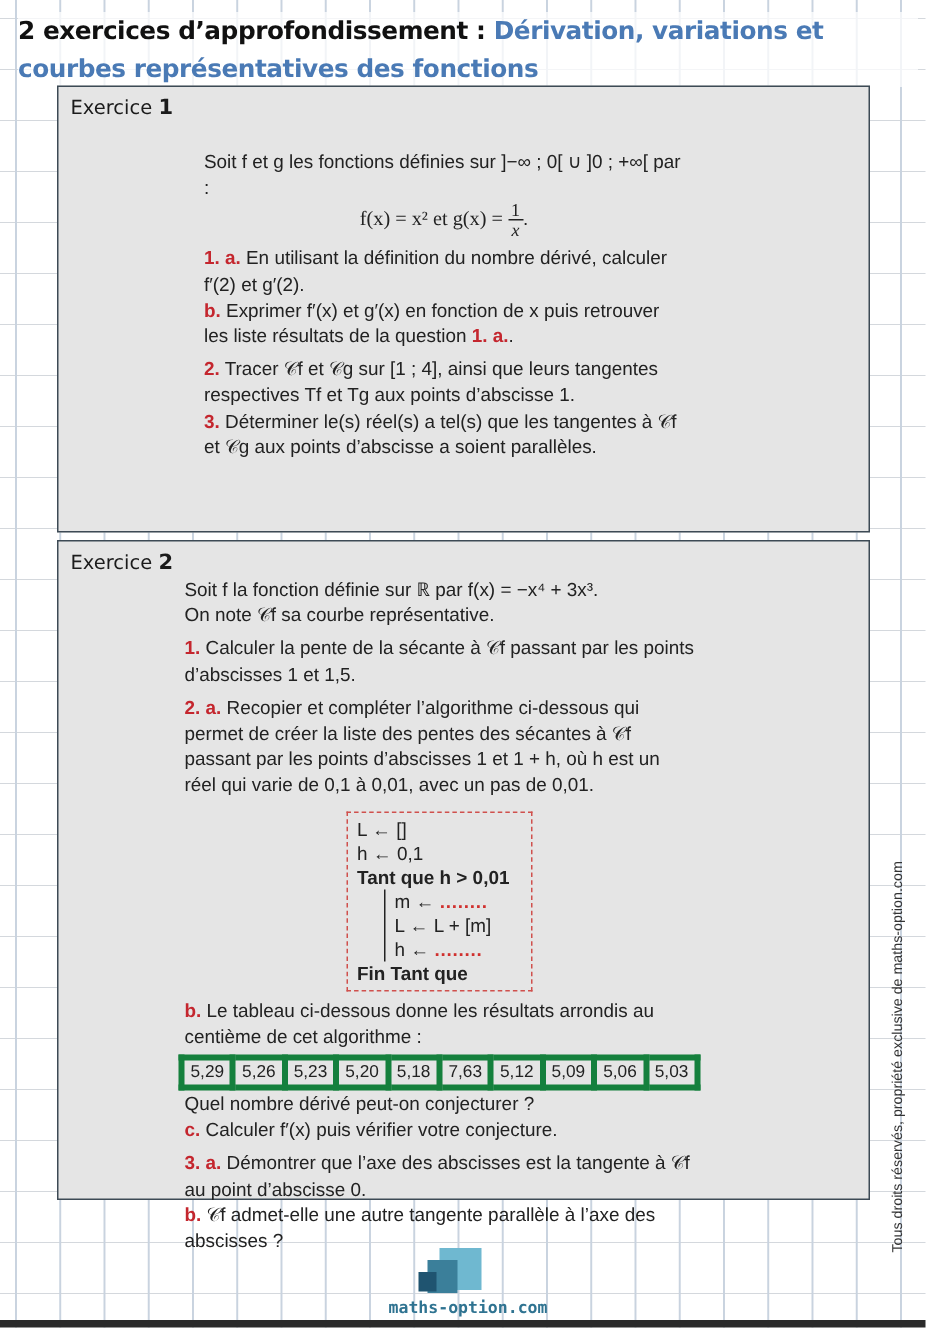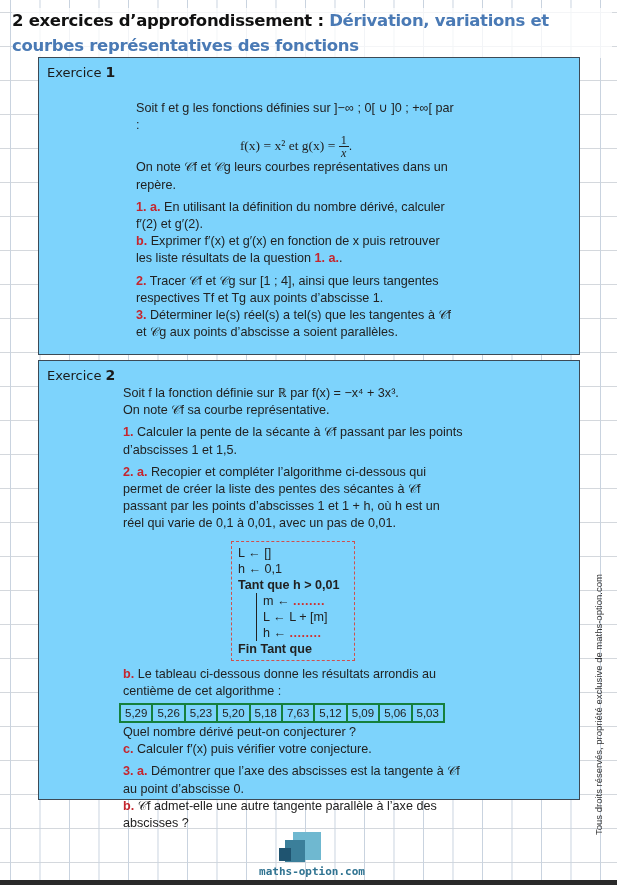--- a/index.html
+++ b/index.html
@@ -16,21 +16,21 @@
   }
   .header {
     position: absolute; left: 12px; top: 8px; width: 600px;
     font-family: "DejaVu Sans", sans-serif; font-weight: bold;
     font-size: 16.5px; line-height: 25px; letter-spacing: -0.3px;
     background: rgba(255,255,255,0.75);
   }
   .header .black { color: #111; }
   .header .blue { color: #4a7ab5; }
   .box {
-    position: absolute; background: #7dd3fc; border: 1.5px solid #3d4a55;
+    position: absolute; background: #e5e5e5; border: 1.5px solid #3d4a55;
   }
   .box1 { left: 38px; top: 57px; width: 540px; height: 296px; }
   .box2 { left: 38px; top: 360px; width: 540px; height: 438px; }
   .ex-label {
     position: absolute; left: 8px; top: 6px; font-size: 13px;
     font-family: "DejaVu Sans", sans-serif;
   }
   .ex-label b { font-size: 14px; }
   .ex-text {
     position: absolute; font-family: "Liberation Sans", sans-serif;
@@ -47,21 +47,21 @@
   .frac { display: inline-block; vertical-align: middle; text-align: center; font-family: "Liberation Serif", serif; font-size: 12px; line-height: 12px; }
   .frac .top { display: block; border-bottom: 1px solid #222; padding: 0 2px; }
   .frac .bot { display: block; font-style: italic; }
   .algo {
     margin: 8px auto 0 auto; width: 110px; border: 1.2px dashed #d0504d;
     padding: 3px 6px; font-size: 12.6px; line-height: 16px;
   }
   .algo .inner { border-left: 1.3px solid #222; margin-left: 18px; padding-left: 6px; }
   .dots { color: #d0302e; font-weight: bold; letter-spacing: 0.5px; }
   table.vals { border-collapse: collapse; margin: 3px 0 1px -4px; }
-  table.vals td { border: 2px solid #15803d; padding: 1px 4px; font-size: 11.5px; line-height: 14px; text-align: right; }
+  table.vals td { border: 4px solid #15803d; padding: 1px 4px; font-size: 11.5px; line-height: 14px; text-align: right; }
   .side {
     position: absolute; right: 6px; top: 835px; transform-origin: left top;
     transform: rotate(-90deg); font-size: 9.5px; color: #333; white-space: nowrap;
     left: 593px;
   }
   .logo { position: absolute; left: 257px; top: 832px; width: 110px; height: 48px; }
   .logo .sq { position: absolute; }
   .logo .s1 { left: 36px; top: 0; width: 28px; height: 28px; background: #6fb8d0; }
   .logo .s2 { left: 28px; top: 8px; width: 20px; height: 22px; background: #3b7f9a; }
   .logo .s3 { left: 22px; top: 16px; width: 12px; height: 13px; background: #1f5470; }
@@ -80,21 +80,20 @@
 
 <div class="box box1">
   <div class="ex-label">
     <span>Exercice </span><b>1</b>
   </div>
   <div class="ex-text">
     <p class="para">Soit f et g les fonctions définies sur ]−∞ ; 0[ ∪ ]0 ; +∞[ par :</p>
     <p class="para cen">
       <span class="ser">f(x) = x² et g(x) = </span><span class="frac"><span class="top">1</span><span class="bot">x</span></span><span>.</span>
     </p>
-    <p class="para">On note 𝒞f et 𝒞g leurs courbes représentatives dans un repère.</p>
     <p class="para gap"><span class="num">1. a.</span><span> En utilisant la définition du nombre dérivé, calculer f′(2) et g′(2).</span></p>
     <p class="para"><span class="num">b.</span><span> Exprimer f′(x) et g′(x) en fonction de x puis retrouver les liste résultats de la question </span><span class="num">1. a.</span><span>.</span></p>
     <p class="para gap"><span class="num">2.</span><span> Tracer 𝒞f et 𝒞g sur [1 ; 4], ainsi que leurs tangentes respectives Tf et Tg aux points d’abscisse 1.</span></p>
     <p class="para"><span class="num">3.</span><span> Déterminer le(s) réel(s) a tel(s) que les tangentes à 𝒞f et 𝒞g aux points d’abscisse a soient parallèles.</span></p>
   </div>
 </div>
 
 <div class="box box2">
   <div class="ex-label">
     <span>Exercice </span><b>2</b>

